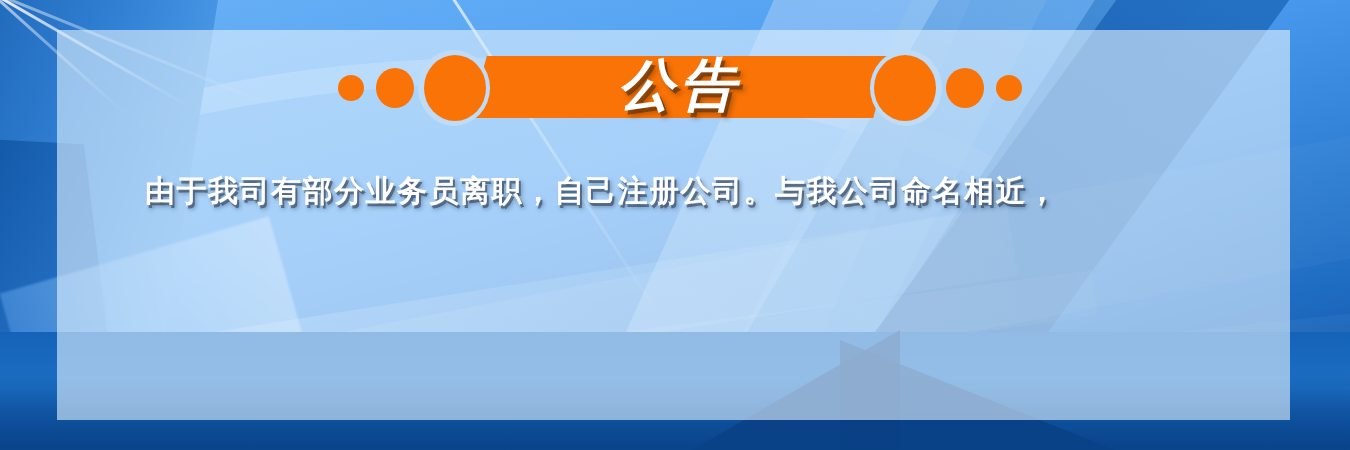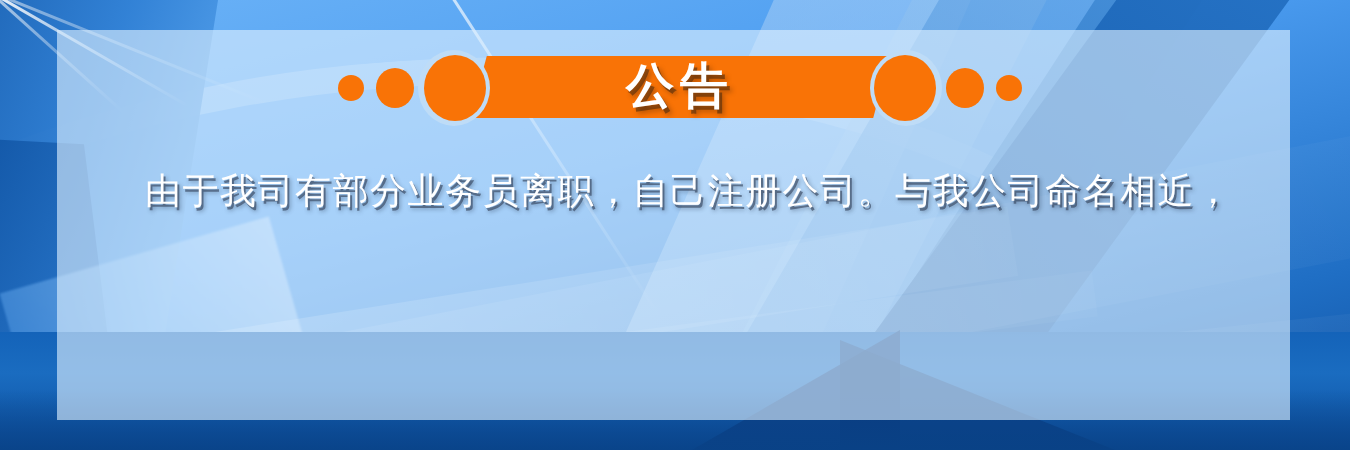--- a/index.html
+++ b/index.html
@@ -146,35 +146,36 @@
   }
   .notch.left  { left:88px;  width:72px; height:76px; }
   .notch.right { right:88px; width:72px; height:76px; }
   .dot.l-b, .dot.r-b { z-index:3; }
 
   #title-text {
     position:absolute; inset:0;
     display:flex; align-items:center; justify-content:center;
     z-index:4;
     color:#ffffff;
-    font-size:48px; font-weight:bold;
+    font-size:56px; font-weight:bold;
     letter-spacing:6px;
     text-shadow:3px 4px 0 rgba(70,40,15,.55), 5px 6px 5px rgba(60,30,10,.35);
     padding-bottom:4px;
+    font-style:italic;
   }
 
   
   #copy {
     position:absolute; left:145px; top:166px; width:1080px;
     z-index:5;
   }
   .copy-line {
     color:#ffffff;
-    font-size:36px;
-    font-weight:normal;
+    font-size:30px;
+    font-weight:bold;
     letter-spacing:1.5px;
     line-height:50px;
     white-space:nowrap;
     text-shadow:2px 3px 0 rgba(55,70,95,.65), 3px 4px 4px rgba(40,55,80,.45);
   }
 </style>
 </head>
 <body>
 
 <div id="banner">

